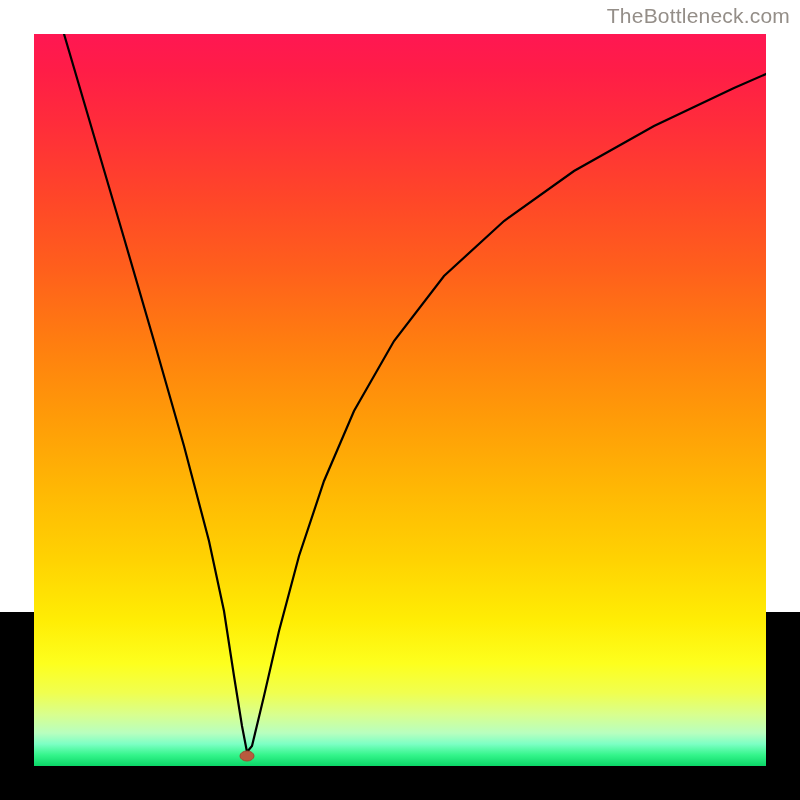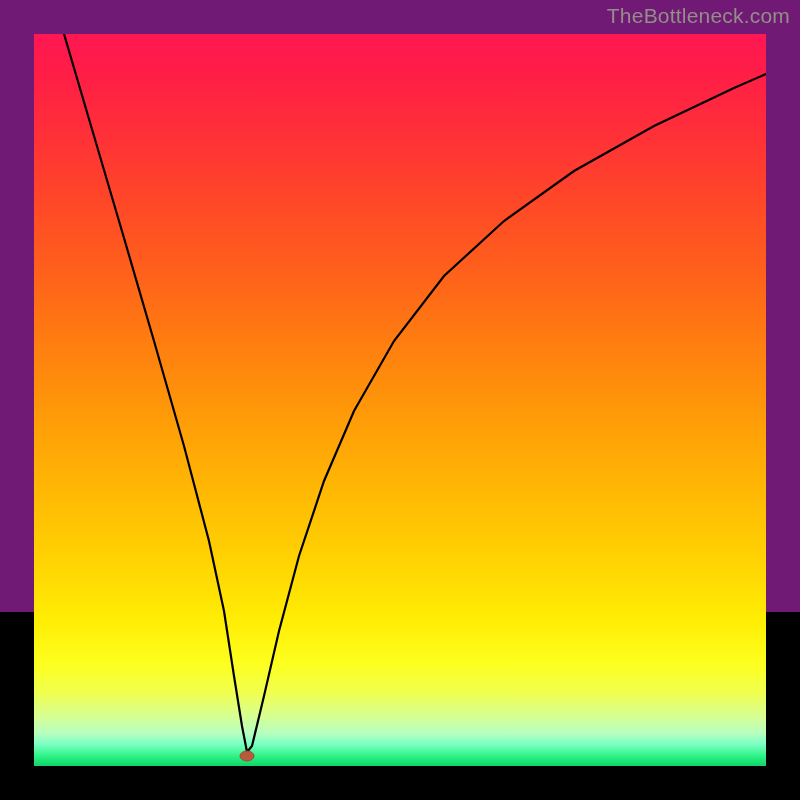--- a/index.html
+++ b/index.html
@@ -8,21 +8,21 @@
     width: 800px;
     height: 800px;
     background: #000;
     font-family: Arial, Helvetica, sans-serif;
     overflow: hidden;
   }
   .frame {
     position: relative;
     width: 800px;
     height: 612px;
-    background: #701a75;
+    background: #ffffff;
   }
   .plot-area {
     position: absolute;
     left: 34px;
     top: 34px;
     width: 732px;
     height: 732px;
     overflow: hidden;
   }
   .gradient {

